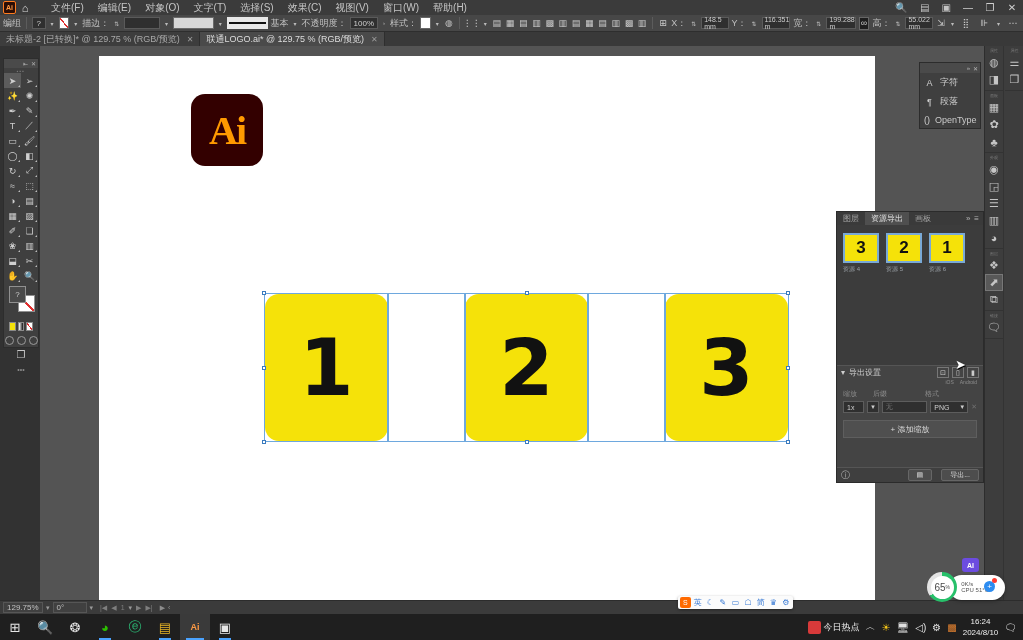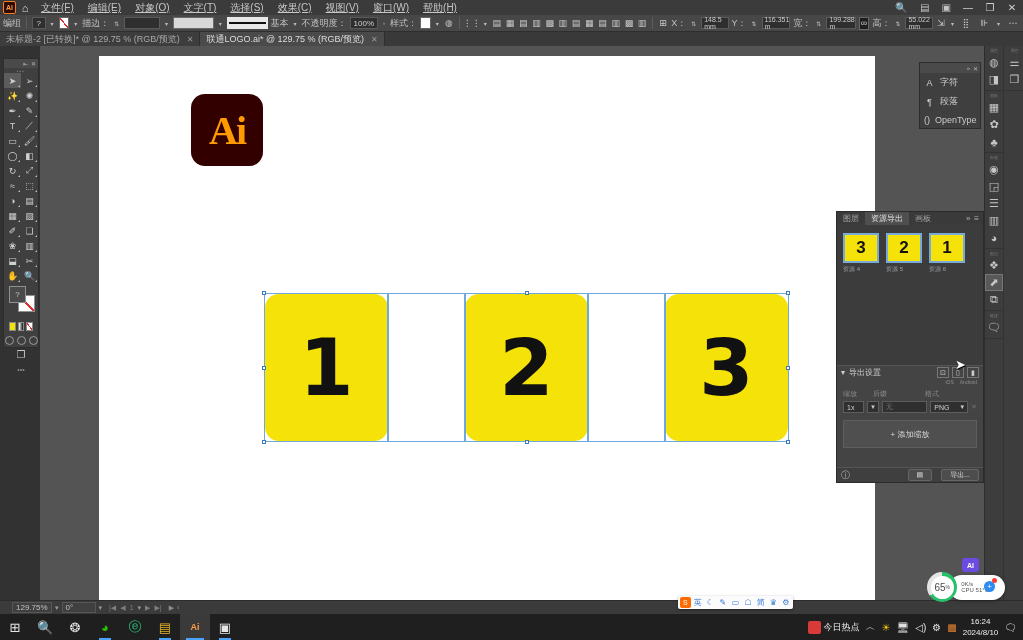--- a/index.html
+++ b/index.html
@@ -16,21 +16,21 @@
   .menubar {
     position:absolute; top:0; left:0; width:1023px; height:15px;
     background:#3b3b3b; display:flex; align-items:center;
   }
   .ai-logo {
     width:13px; height:13px; margin-left:3px; background:#2b0d05;
     border:1px solid #ff7c1f; border-radius:2px; color:#ff9a44;
     font-size:7px; font-weight:bold; display:flex; align-items:center; justify-content:center;
   }
   .home-icon { width:18px; text-align:center; color:#d8d8d8; font-size:11px; }
-  .menu-items { display:flex; margin-left:0;text-decoration:underline; }
+  .menu-items { display:flex; margin-left:10px; }
   .menu-items span { padding:0 7px; font-size:10px; color:#c5c5c5; line-height:15px; }
   .menu-right { margin-left:auto; display:flex; align-items:center; }
   .menu-right span { padding:0 6px; font-size:10px; color:#c5c5c5; }
   .win-btns { display:flex; }
   .win-btns span { width:22px; text-align:center; font-size:10px; color:#d0d0d0; }
 
   
   .controlbar {
     position:absolute; top:15px; left:0; width:1023px; height:17px;
     background:#474747; border-bottom:1px solid #2e2e2e;
@@ -186,36 +186,36 @@
              align-items:center; justify-content:center; font-size:7px; color:#ccc; }
   .aps-platrow { display:flex; justify-content:flex-end; gap:6px; padding:0 6px 2px;
                  font-size:5px; color:#8d8d8d; }
   .aps-cols { display:flex; padding:2px 6px 0; font-size:7px; color:#8c8c8c; }
   .aps-cols span:nth-child(1){width:30px;}
   .aps-cols span:nth-child(2){width:52px;}
   .aps-cols span:nth-child(3){flex:1;}
   .aps-row { display:flex; align-items:center; gap:3px; padding:2px 6px; }
   .aps-in { height:12px; background:#2f2f2f; border:1px solid #5d5d5d; font-size:7px;
             color:#cfcfcf; display:flex; align-items:center; padding:0 3px; }
-  .aps-add { margin:5px 6px 0; height:28px; background:#4f4f4f; border:1px solid #5e5e5e;
+  .aps-add { margin:5px 6px 0; height:18px; background:#4f4f4f; border:1px solid #5e5e5e;
              display:flex; align-items:center; justify-content:center;
              font-size:8px; color:#dadada; }
   .ap-foot { position:absolute; left:0; bottom:0; width:100%; height:15px;
              background:#3f3f3f; border-top:1px solid #555;
              display:flex; align-items:center; padding:0 4px; gap:5px; }
   .ap-export { margin-left:auto; height:12px; padding:0 8px; background:#4d4d4d;
                border:1px solid #666; border-radius:2px; font-size:7px; color:#dcdcdc;
                display:flex; align-items:center; }
   .cursor-arrow { position:absolute; left:955px; top:357px; font-size:13px; color:#fff;
                   text-shadow:0 0 1px #000, 1px 1px 0 #000; }
 
   
   .statusbar {
     position:absolute; left:0; bottom:26px; width:1023px; height:14px;
-    background:#3b3b3b; display:flex; align-items:center; gap:3px; padding:0 12px;
+    background:#3b3b3b; display:flex; align-items:center; gap:3px; padding:0 3px;
     font-size:8px; color:#b6b6b6; border-top:1px solid #2c2c2c;
   }
   .sb-box { height:11px; background:#404040; border:1px solid #565656; padding:0 3px;
             display:flex; align-items:center; font-size:8px; color:#c0c0c0; }
   .sb-nav { display:flex; gap:4px; color:#7e7e7e; font-size:7px; padding:0 4px; }
   .sb-sel { flex:1; text-align:center; font-size:8px; color:#b0b0b0; }
 
   
   .imebar {
     position:absolute; left:678px; bottom:31px; width:115px; height:13px;

